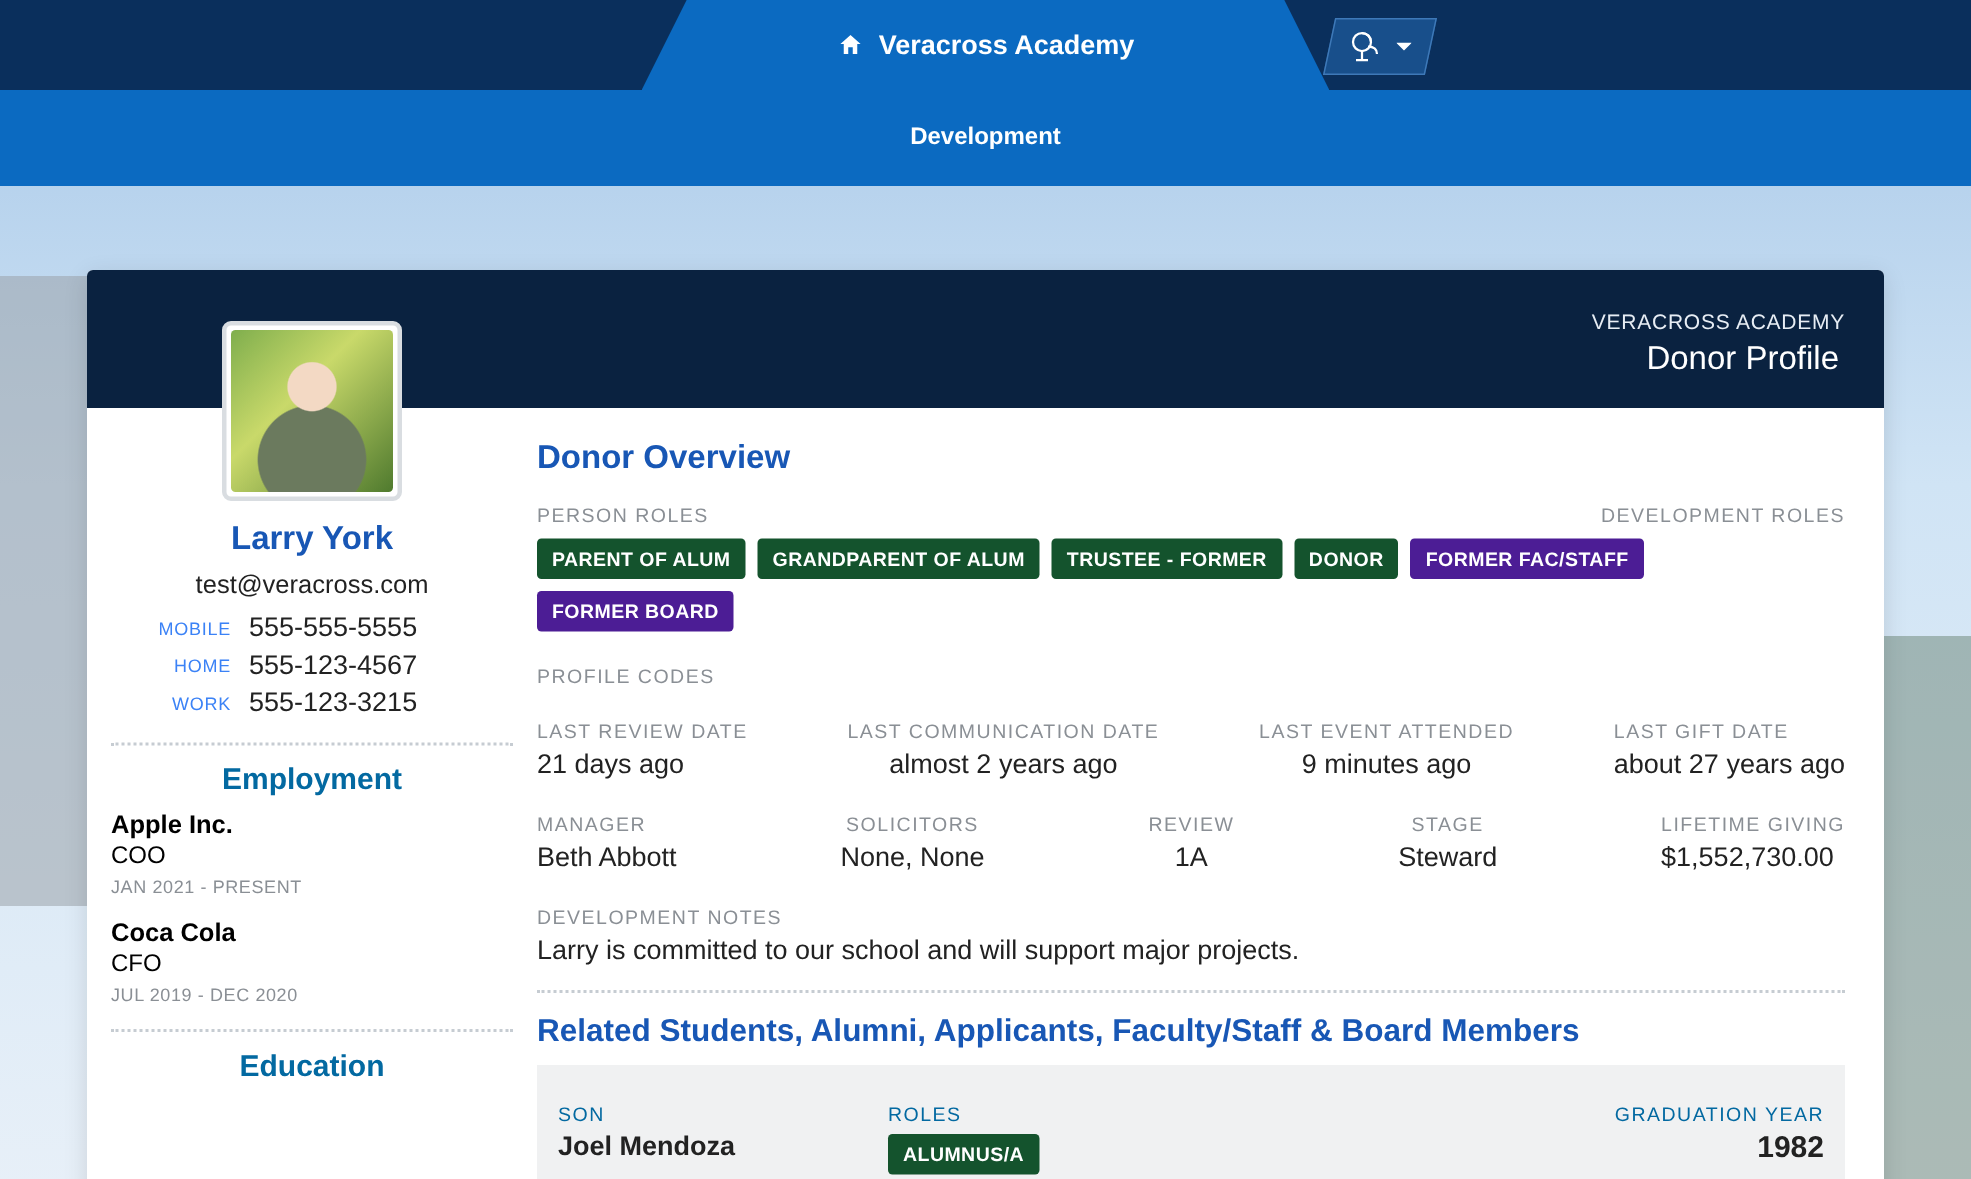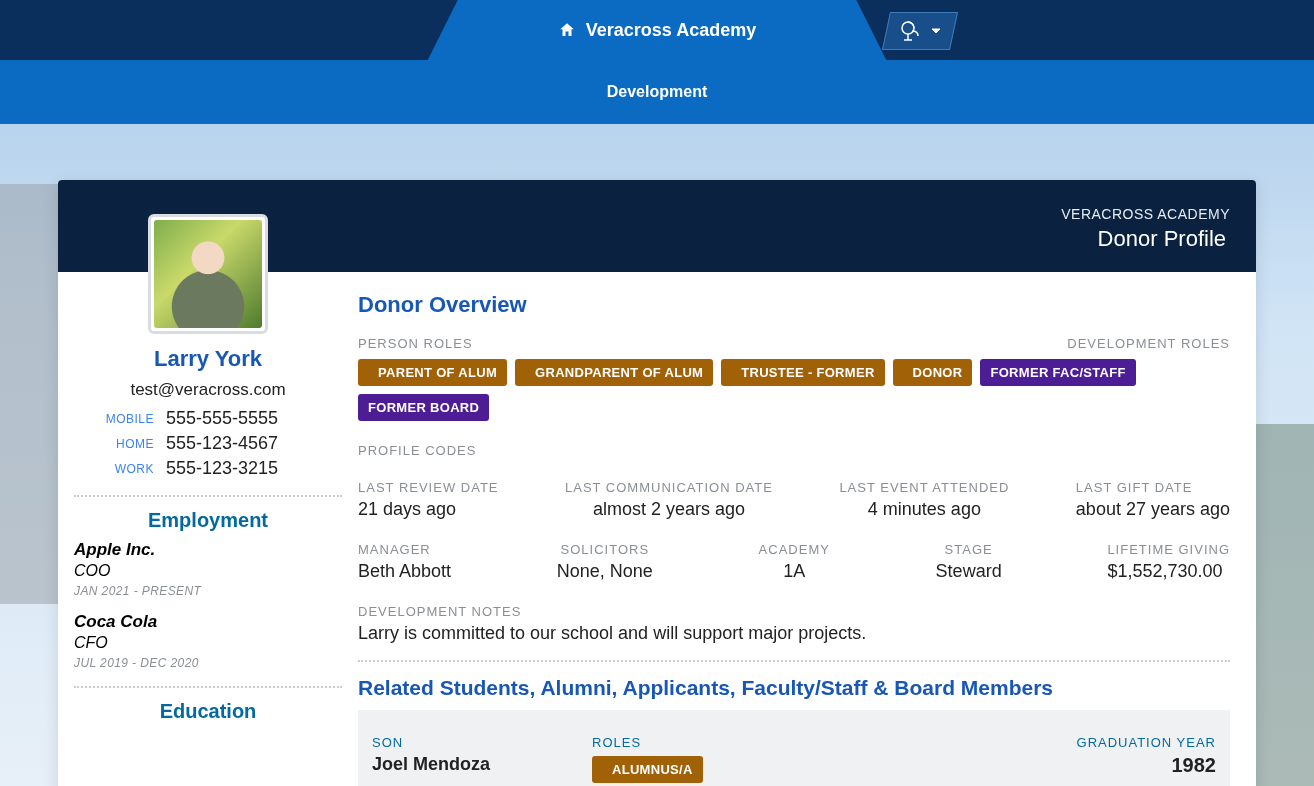--- a/index.html
+++ b/index.html
@@ -67,32 +67,32 @@
   }
   .donor-name { color:#1857b5; font-size:22px; font-weight:700; text-align:center; margin-bottom:8px; }
   .email { text-align:center; font-size:17px; color:#222; margin-bottom:8px; }
   .phone-list { display:grid; grid-template-columns:70px 1fr; row-gap:4px; column-gap:12px; padding:0 10px; }
   .phone-lbl { text-align:right; color:#3b82f6; font-size:12px; letter-spacing:.5px; align-self:center; }
   .phone-val { font-size:18px; color:#222; }
 
   .dot-divider { border:none; border-top:2px dotted #c6ccd2; margin:16px 0 12px; }
 
   .sec-head { color:#0369a1; font-weight:700; font-size:20px; margin-bottom:8px;text-align:center; }
-  .emp-item { margin-bottom:14px;font-style:italic; }
+  .emp-item { margin-bottom:14px; }
   .emp-org { font-weight:700; font-size:17px; }
   .emp-title { font-size:16px; margin-top:2px; }
   .emp-dates { color:#8a8f95; font-size:12px; letter-spacing:.4px; margin-top:4px; }
 
   .right-col { padding:20px 26px 0 0; }
   .ov-title { color:#1857b5; font-size:22px; font-weight:700; margin:0 0 18px 0; }
   .roles-row { display:flex; justify-content:space-between; }
   .roles-lbl { color:#8a8f95; font-size:13px; letter-spacing:1px; }
   .badges { margin-top:8px; display:flex; flex-wrap:wrap; gap:8px; }
   .badge { color:#fff; font-size:13px; font-weight:600; padding:6px 10px; border-radius:3px; letter-spacing:.3px; }
-  .b-orange { background:#a16207;padding-left:20px; }
+  .b-orange { background:#14532d; }
   .b-green { background:#4c1d95; }
 
   .pc-lbl { color:#8a8f95; font-size:13px; letter-spacing:1px; margin-top:22px; }
 
   .stat-row { display:flex; justify-content:space-between; margin-top:22px; }
   .stat { min-width:0; }
   .stat .lbl { color:#8a8f95; font-size:13px; letter-spacing:1px; }
   .stat .val { font-size:18px; color:#222; margin-top:4px; white-space:nowrap; }
   .stat.r { }
   .stat.c { text-align:center; }
@@ -202,39 +202,39 @@
           <div class="stat">
               <div class="lbl">LAST REVIEW DATE</div>
               <div class="val">21 days ago</div>
             </div>
           <div class="stat c">
               <div class="lbl">LAST COMMUNICATION DATE</div>
               <div class="val">almost 2 years ago</div>
             </div>
           <div class="stat c">
               <div class="lbl">LAST EVENT ATTENDED</div>
-              <div class="val">4 minutes ago</div>
+              <div class="val">9 minutes ago</div>
             </div>
           <div class="stat r">
               <div class="lbl">LAST GIFT DATE</div>
               <div class="val">about 27 years ago</div>
             </div>
         </div>
 
         <div class="stat-row">
           <div class="stat">
               <div class="lbl">MANAGER</div>
               <div class="val">Beth Abbott</div>
             </div>
           <div class="stat c">
               <div class="lbl">SOLICITORS</div>
               <div class="val">None, None</div>
             </div>
           <div class="stat c">
-              <div class="lbl">ACADEMY</div>
+              <div class="lbl">REVIEW</div>
               <div class="val">1A</div>
             </div>
           <div class="stat c">
               <div class="lbl">STAGE</div>
               <div class="val">Steward</div>
             </div>
           <div class="stat r">
               <div class="lbl">LIFETIME GIVING</div>
               <div class="val">$1,552,730.00</div>
             </div>

